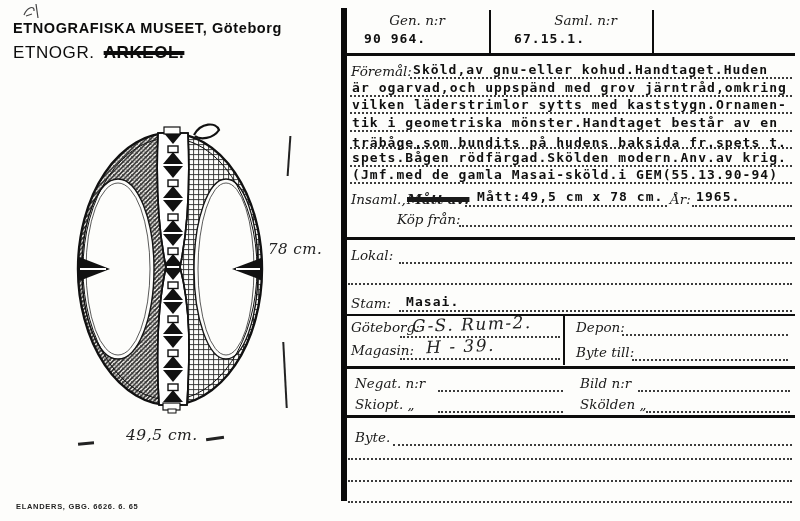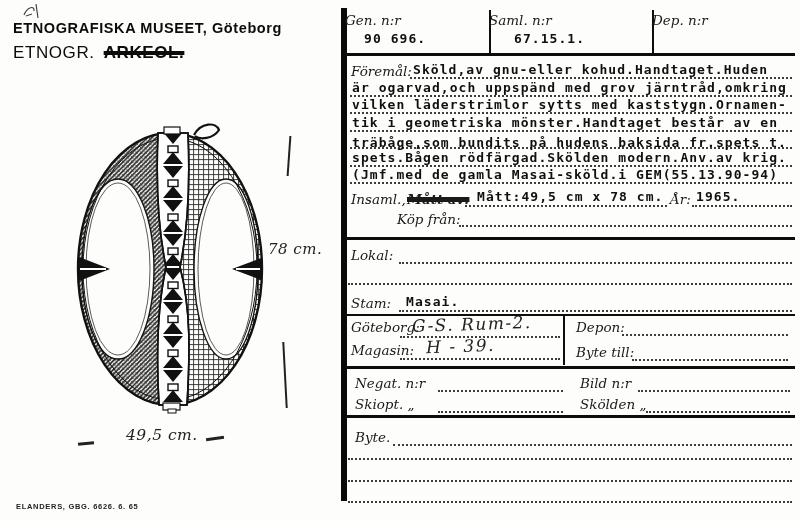--- a/index.html
+++ b/index.html
@@ -1,21 +1,21 @@
 <!DOCTYPE html>
 <html><head>
 <meta charset="utf-8">
 <style>
   html,body{margin:0;padding:0;background:#888;}
   .card{position:relative;width:800px;height:521px;background:#fdfdfb;overflow:hidden;
         font-family:"DejaVu Serif",serif;color:#141414;}
   .abs{position:absolute;}
   
   .lbl{font-family:"DejaVu Serif",serif;font-style:italic;font-size:13.5px;white-space:nowrap;color:#1a1a1a;}
-  .lbl.center{}
+  .lbl.center{text-align:center;}
   
   .tw{font-family:"DejaVu Sans Mono",monospace;font-weight:bold;font-size:13px;letter-spacing:1.05px;
       white-space:nowrap;color:#101010;}
   
   .hw{font-family:"DejaVu Serif",serif;font-style:italic;font-size:17px;letter-spacing:1.5px;
       white-space:nowrap;transform:rotate(-2deg);color:#222;}
   .hw-sm{font-family:"DejaVu Serif",serif;font-style:italic;font-size:15px;letter-spacing:0.5px;
       white-space:nowrap;color:#222;}
   .dot{height:0;border-bottom:2px dotted #3c3c3c;}
   .hline{background:#0d0d0d;}
@@ -99,26 +99,25 @@
 
   <div class="abs tick" style="left:78px;top:442px;width:16px;height:2.5px;transform:rotate(-5deg)"></div>
   <div class="abs hw-sm" style="left:126px;top:426px;font-size:15.5px">49,5 cm.</div>
   <div class="abs tick" style="left:206px;top:437px;width:18px;height:2.5px;transform:rotate(-8deg)"></div>
 
   <div class="abs printer" style="left:16px;top:502px">ELANDERS, GBG. 6626. 6. 65</div>
 
   <div class="abs" style="left:341px;top:8px;width:6px;height:493px;background:#0a0a0a"></div>
 
   <div class="abs lbl center" style="left:345px;top:12px;width:144px">Gen. n:r</div>
-  <div class="abs tw" style="left:364px;top:31px">90 696.</div>
+  <div class="abs tw" style="left:364px;top:31px">90 964.</div>
   <div class="abs vline" style="left:489px;top:10px;width:1.5px;height:43px"></div>
   <div class="abs lbl center" style="left:489px;top:12px;width:193px">Saml. n:r</div>
   <div class="abs tw" style="left:514px;top:31px">67.15.1.</div>
   <div class="abs vline" style="left:652px;top:10px;width:1.5px;height:43px"></div>
-  <div class="abs lbl center" style="left:652px;top:12px;width:140px">Dep. n:r</div>
   <div class="abs hline" style="left:345px;top:53px;width:450px;height:2.5px"></div>
 
   <div class="abs lbl" style="left:351px;top:63px">Föremål:</div>
   <div class="abs dot" style="left:410px;top:77px;width:382px"></div>
   <div class="abs tw" style="left:413px;top:62px">Sköld,av gnu-eller kohud.Handtaget.Huden</div>
   <div class="abs dot" style="left:350px;top:94.5px;width:442px"></div>
   <div class="abs tw" style="left:352px;top:79.5px">är ogarvad,och uppspänd med grov järntråd,omkring</div>
   <div class="abs dot" style="left:350px;top:112px;width:442px"></div>
   <div class="abs tw" style="left:352px;top:97px">vilken läderstrimlor sytts med kaststygn.Ornamen-</div>
   <div class="abs dot" style="left:350px;top:129.5px;width:442px"></div>

